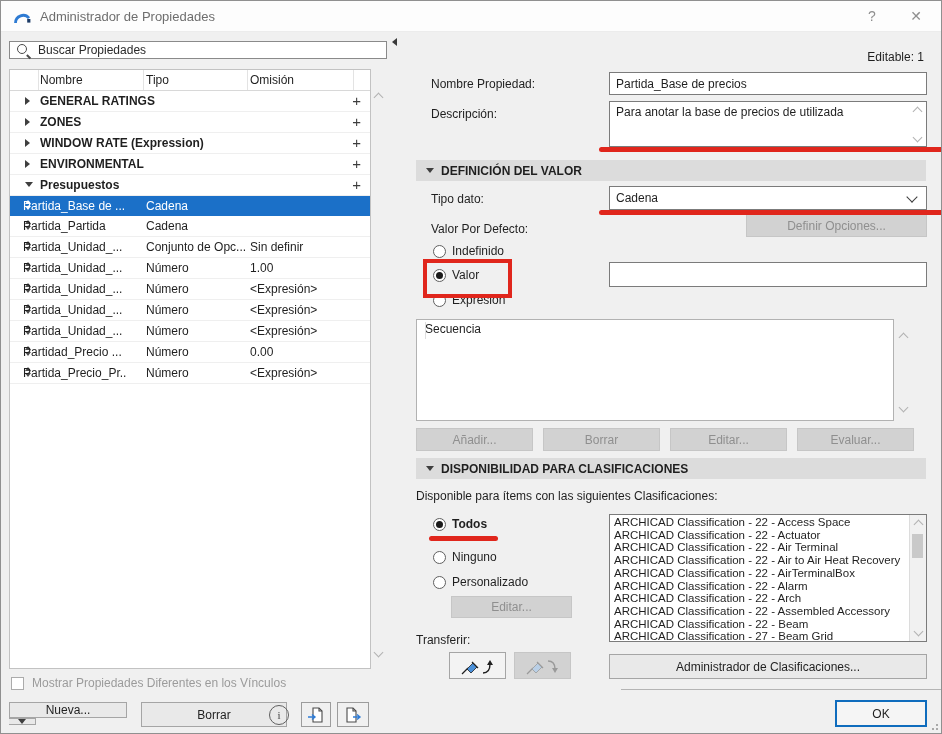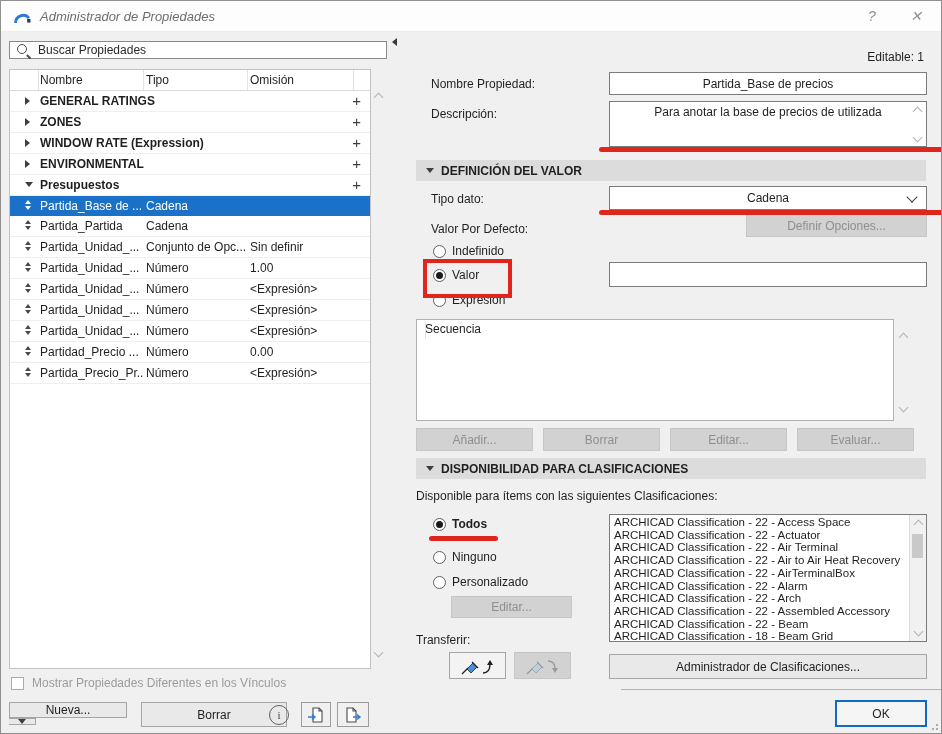--- a/index.html
+++ b/index.html
@@ -3,29 +3,29 @@
 <meta charset="utf-8">
 <style>
   html,body{margin:0;padding:0;background:#e8e8e8;}
   .stage{position:relative;width:942px;height:734px;background:#f0f0f0;
     font-family:"Liberation Sans",sans-serif;font-size:12px;color:#1f1f1f;
     border:1px solid #909090;box-sizing:border-box;overflow:hidden;}
   .abs{position:absolute;}
 
   
   .titlebar{position:absolute;left:0;top:0;width:100%;height:30px;background:#fdfdfd;
-    border-bottom:1px solid #ececec;display:flex;align-items:center;font-style:italic;}
+    border-bottom:1px solid #ececec;display:flex;align-items:center;}
   .title-text{margin-left:8px;font-size:13px;color:#6e6e6e;}
   .tb-logo{margin-left:12px;display:flex;align-items:center;}
   .tb-btn{position:absolute;top:0;width:34px;height:30px;display:flex;align-items:center;
     justify-content:center;color:#8f8f8f;font-size:14px;}
 
   
   .input{background:#fff;border:1px solid #7b7b7b;box-sizing:border-box;display:flex;
-    align-items:center;padding:0 6px;font-size:12px;color:#1f1f1f;justify-content:center;}
+    align-items:center;padding:0 6px;font-size:12px;color:#1f1f1f;}
   .btn{background:#e9e9e9;border:1px solid #a5a5a5;box-sizing:border-box;display:flex;
     align-items:center;justify-content:center;font-size:12px;color:#1f1f1f;cursor:default;}
   .btn.disabled{background:#d2d2d2;border-color:#c6c6c6;color:#8f8f8f;}
   .radio{width:13px;height:13px;border:1px solid #606060;border-radius:50%;background:#fff;
     box-sizing:border-box;position:relative;flex:0 0 auto;}
   .radio.checked::after{content:"";position:absolute;left:2px;top:2px;right:2px;bottom:2px;
     background:#1a1a1a;border-radius:50%;}
   .radiorow{position:absolute;display:flex;align-items:center;gap:6px;}
   .checkbox{width:13px;height:13px;border:1px solid #ababab;background:#fff;box-sizing:border-box;}
   .chev{width:7px;height:7px;border-right:1.6px solid #3c3c3c;border-bottom:1.6px solid #3c3c3c;
@@ -55,21 +55,21 @@
   .prop-list{position:absolute;left:8px;top:68px;width:362px;height:600px;background:#fff;
     border:1px solid #c2c2c2;box-sizing:border-box;overflow:hidden;}
   .lheader{position:relative;height:20px;border-bottom:1px solid #d8d8d8;}
   .lheader span{position:absolute;top:3px;}
   .vsep{position:absolute;top:0;height:20px;border-left:1px solid #e3e3e3;}
   .row{position:relative;height:20px;border-bottom:1px solid #efefef;}
   .row .gname{position:absolute;left:30px;top:3px;font-weight:bold;white-space:nowrap;}
   .row .caret-r,.row .caret-d{position:absolute;left:15px;top:6px;}
   .row .caret-d{top:7px;}
   .row .plus{position:absolute;right:9px;top:1px;font-size:15px;font-weight:300;color:#3d3d3d;}
-  .row .c-name{position:absolute;left:30px;top:3px;width:103px;overflow:hidden;white-space:nowrap;}
+  .row .c-name{position:absolute;left:13px;top:3px;width:103px;overflow:hidden;white-space:nowrap;}
   .row .c-tipo{position:absolute;left:136px;top:3px;width:101px;overflow:hidden;white-space:nowrap;}
   .row .c-omi{position:absolute;left:240px;top:3px;width:106px;overflow:hidden;white-space:nowrap;}
   .row.selected{background:#1b70c8;color:#fff;border-bottom:none;}
   .sorticon{position:absolute;left:15px;top:4px;display:flex;flex-direction:column;gap:2px;align-items:center;}
   .sorticon .tu{width:0;height:0;border-left:3px solid transparent;border-right:3px solid transparent;
     border-bottom:4px solid #4a4a4a;display:block;}
   .sorticon .td{width:0;height:0;border-left:3px solid transparent;border-right:3px solid transparent;
     border-top:4px solid #4a4a4a;display:block;}
   .row.selected .sorticon .tu{border-bottom-color:#fff;}
   .row.selected .sorticon .td{border-top-color:#fff;}
@@ -370,21 +370,21 @@
     <div class="citems" id="class-items">
         <div class="citem">ARCHICAD Classification - 22 - Access Space</div>
         <div class="citem">ARCHICAD Classification - 22 - Actuator</div>
         <div class="citem">ARCHICAD Classification - 22 - Air Terminal</div>
         <div class="citem">ARCHICAD Classification - 22 - Air to Air Heat Recovery</div>
         <div class="citem">ARCHICAD Classification - 22 - AirTerminalBox</div>
         <div class="citem">ARCHICAD Classification - 22 - Alarm</div>
         <div class="citem">ARCHICAD Classification - 22 - Arch</div>
         <div class="citem">ARCHICAD Classification - 22 - Assembled Accessory</div>
         <div class="citem">ARCHICAD Classification - 22 - Beam</div>
-        <div class="citem">ARCHICAD Classification - 18 - Beam Grid</div>
+        <div class="citem">ARCHICAD Classification - 27 - Beam Grid</div>
       </div>
     <div class="cscroll">
       <span class="s-chev s-up" style="position:absolute;left:5px;top:6px;"></span>
       <div class="cthumb"></div>
       <span class="s-chev s-dn" style="position:absolute;left:5px;bottom:6px;"></span>
     </div>
   </div>
 
   <span class="label" style="left:415px;top:632px;">Transferir:</span>
 

